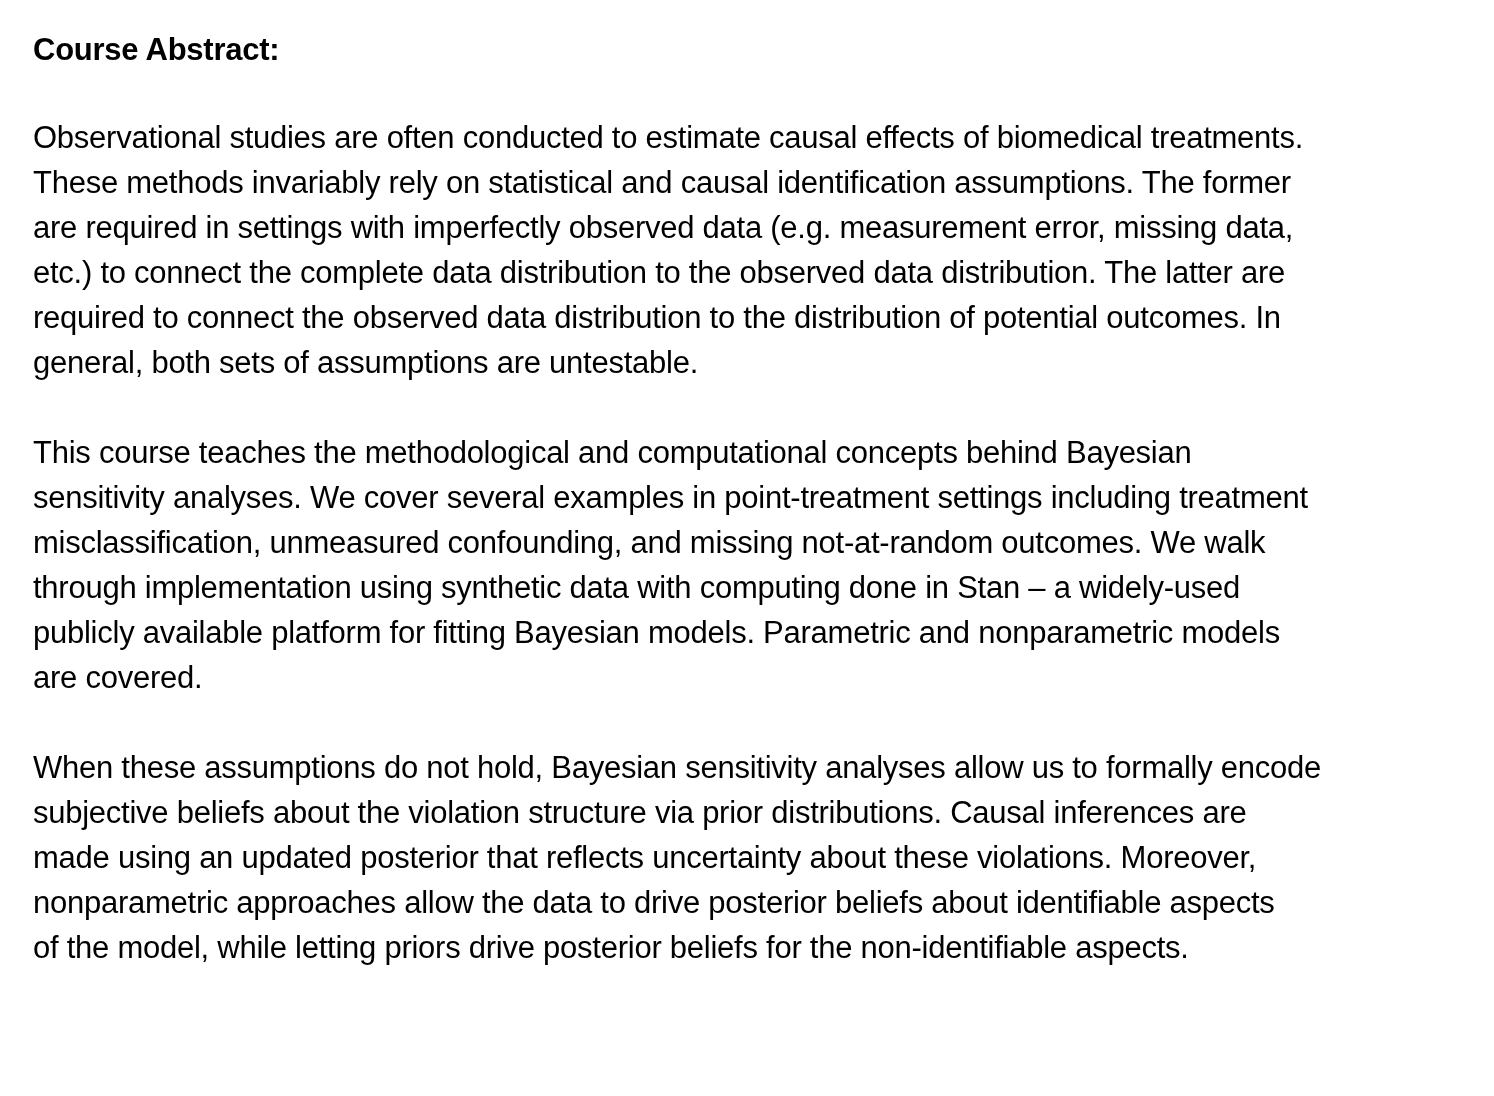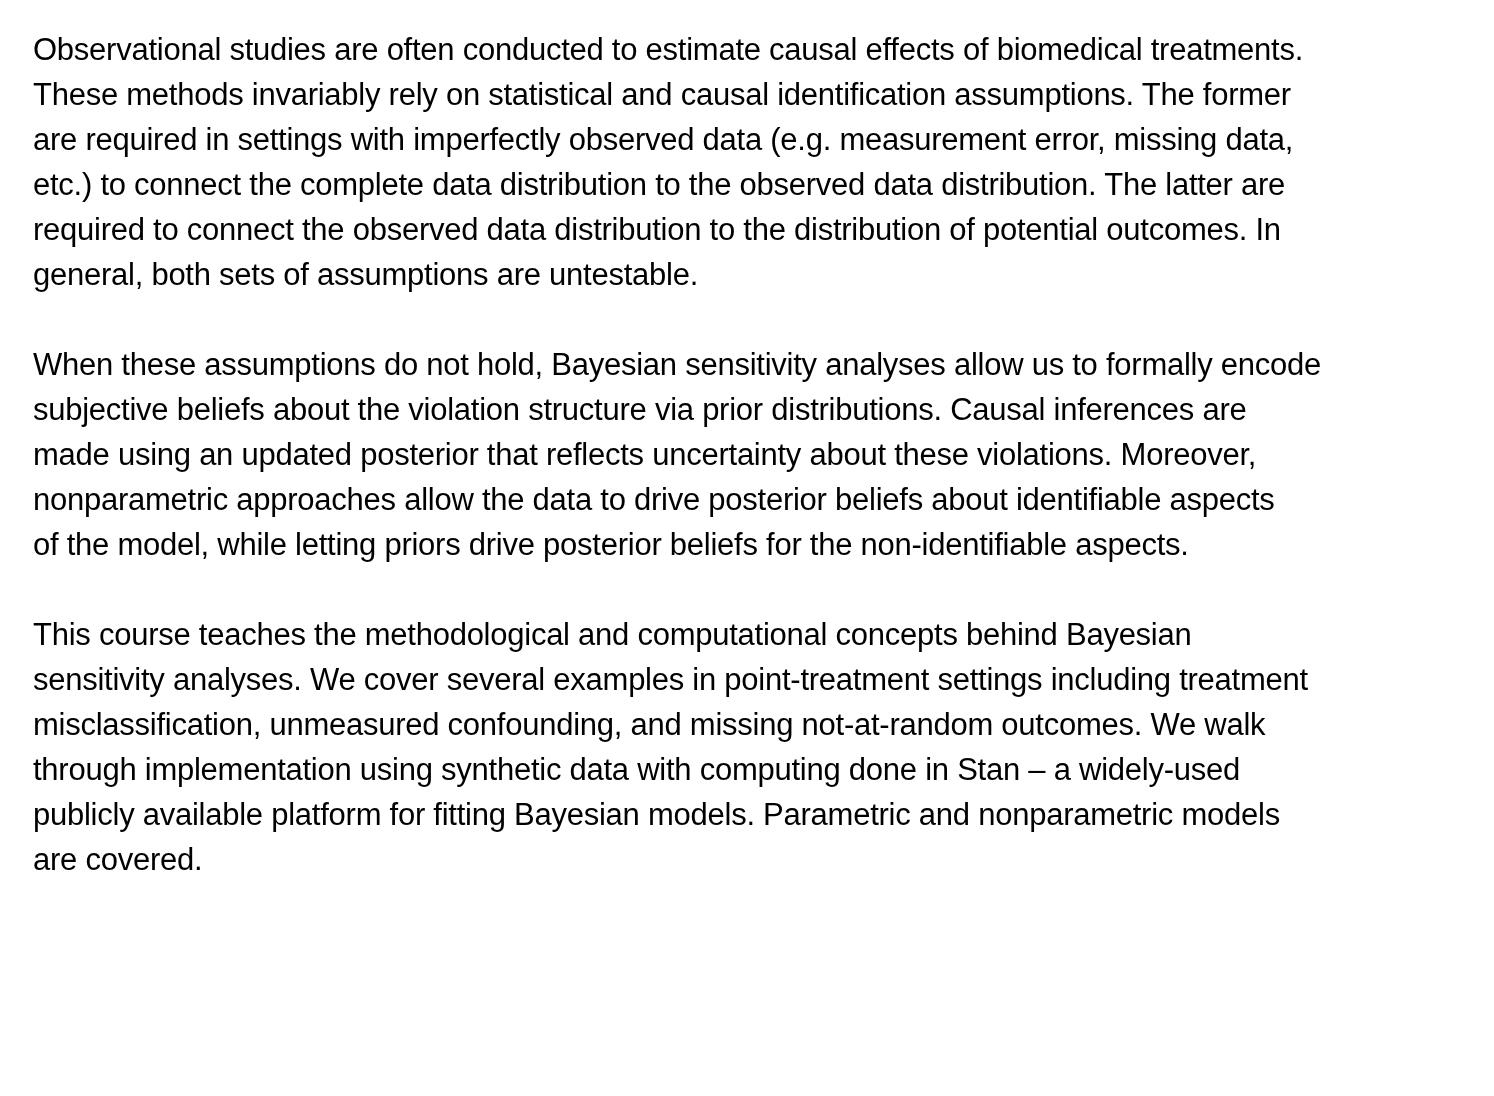--- a/index.html
+++ b/index.html
@@ -38,31 +38,32 @@
   }
   .bold {
     font-weight: bold;
   }
 </style>
 </head>
 <body>
 
 <div class="page">
   <div class="content">
+    <p class="abstract-heading bold">Course Abstract:</p>
     <p class="para">Observational studies are often conducted to estimate causal effects of biomedical treatments.
 These methods invariably rely on statistical and causal identification assumptions. The former
 are required in settings with imperfectly observed data (e.g. measurement error, missing data,
 etc.) to connect the complete data distribution to the observed data distribution. The latter are
 required to connect the observed data distribution to the distribution of potential outcomes. In
 general, both sets of assumptions are untestable.</p>
-    <p class="para">When these assumptions do not hold, Bayesian sensitivity analyses allow us to formally encode
-subjective beliefs about the violation structure via prior distributions. Causal inferences are
-made using an updated posterior that reflects uncertainty about these violations. Moreover,
-nonparametric approaches allow the data to drive posterior beliefs about identifiable aspects
-of the model, while letting priors drive posterior beliefs for the non-identifiable aspects.</p>
     <p class="para">This course teaches the methodological and computational concepts behind Bayesian
 sensitivity analyses. We cover several examples in point-treatment settings including treatment
 misclassification, unmeasured confounding, and missing not-at-random outcomes. We walk
 through implementation using synthetic data with computing done in Stan – a widely-used
 publicly available platform for fitting Bayesian models. Parametric and nonparametric models
 are covered.</p>
+    <p class="para">When these assumptions do not hold, Bayesian sensitivity analyses allow us to formally encode
+subjective beliefs about the violation structure via prior distributions. Causal inferences are
+made using an updated posterior that reflects uncertainty about these violations. Moreover,
+nonparametric approaches allow the data to drive posterior beliefs about identifiable aspects
+of the model, while letting priors drive posterior beliefs for the non-identifiable aspects.</p>
   </div>
 </div>
 
 </body></html>

